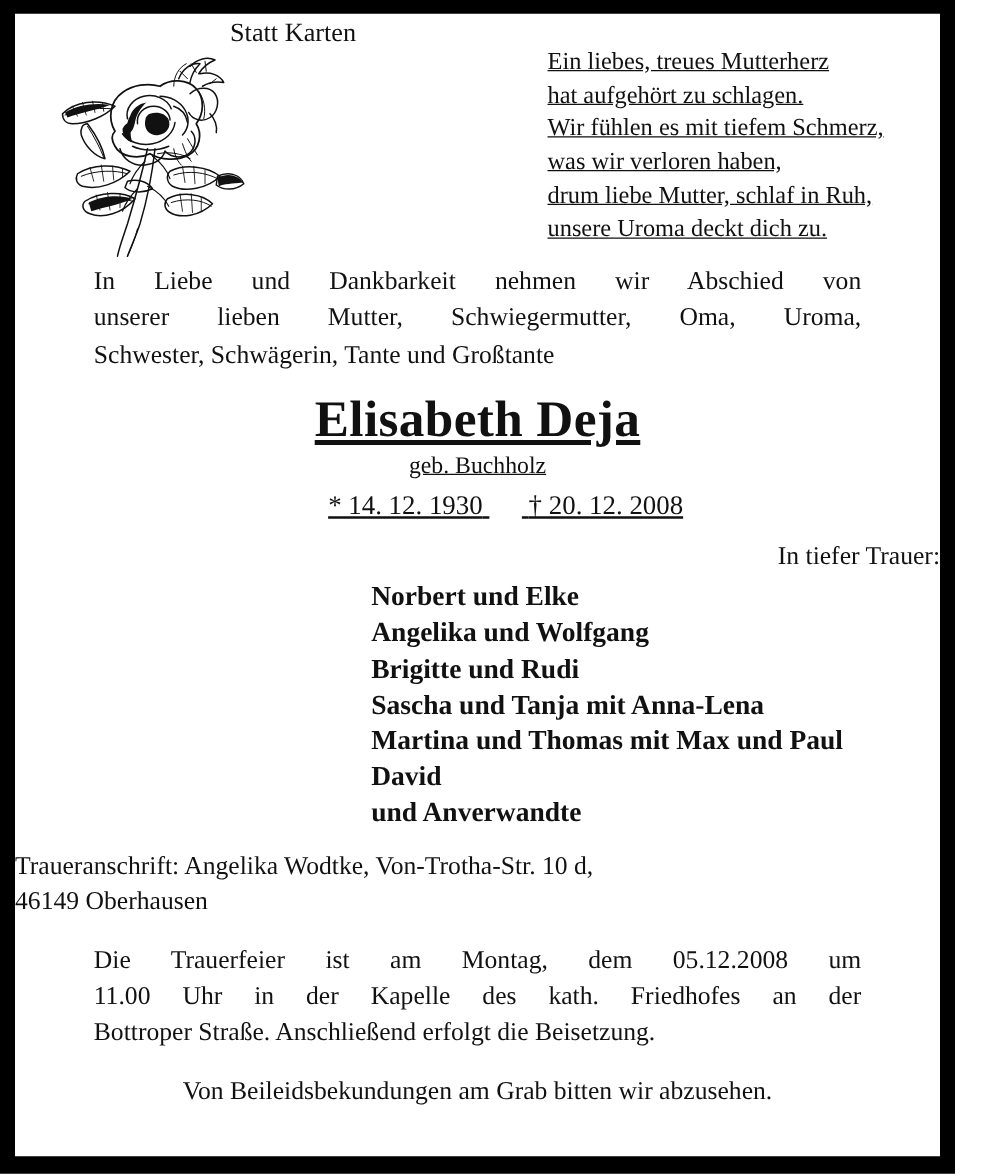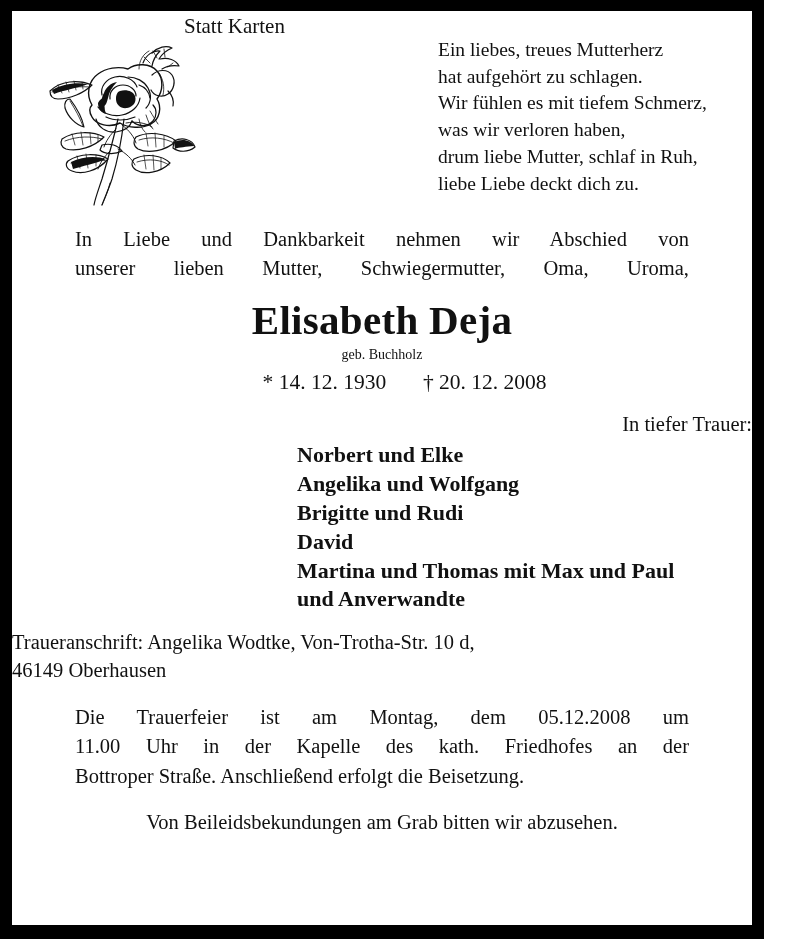--- a/index.html
+++ b/index.html
@@ -65,25 +65,26 @@
   #poem {
     position: absolute;
     left: 426px;
     top: 26px;
     font-size: 19.5px;
     line-height: 1.37;
     white-space: nowrap;
   }
   #poem .poem-line {
     display: block;
+    text-decoration: underline;
   }
 
   
   .body-block {
-    margin: 14px auto;
+    margin: 0 auto;
     width: 614px;
     font-size: 20.5px;
     line-height: 1.43;
     text-align: justify;
     text-justify: inter-word;
   }
   .body-block.last-full > :last-child {
     text-align: left;
   }
 
@@ -96,29 +97,30 @@
     text-align-last: justify;
   }
   #dedication .just-line.line-end {
     text-align-last: left;
   }
 
   
   #name-block {
     text-align: center;
     margin-top: 14px;
+    text-decoration: underline;
   }
   #deceased-name {
     font-size: 41px;
     font-weight: bold;
     line-height: 1.12;
     letter-spacing: 0.3px;
   }
   #maiden-name {
-    font-size: 14px;
+    font-size: 19px;
     line-height: 1.3;
     margin-top: 2px;
   }
   #life-dates {
     font-size: 21.5px;
     line-height: 1.3;
     margin-top: 5px;
     padding-left: 45px;
   }
   #life-dates .date-gap {
@@ -284,47 +286,49 @@
           <path d="M86 90 C96 88 106 90 112 94" stroke-width="0.9"></path>
         </svg>
       </div>
 
       <div id="poem">
         <span class="poem-line">Ein liebes, treues Mutterherz</span>
         <span class="poem-line">hat aufgehört zu schlagen.</span>
         <span class="poem-line">Wir fühlen es mit tiefem Schmerz,</span>
         <span class="poem-line">was wir verloren haben,</span>
         <span class="poem-line">drum liebe Mutter, schlaf in Ruh,</span>
-        <span class="poem-line">liebe Liebe deckt dich zu.</span>
+        <span class="poem-line">unsere Uroma deckt dich zu.</span>
       </div>
     </div>
 
     <div id="dedication" class="body-block">
       <span class="just-line">In Liebe und Dankbarkeit nehmen wir Abschied von</span>
       <span class="just-line">unserer lieben Mutter, Schwiegermutter, Oma, Uroma,</span>
+      <span class="just-line line-end">Schwester, Schwägerin, Tante und Großtante</span>
     </div>
 
     <div id="name-block">
       <div id="deceased-name">Elisabeth Deja</div>
       <div id="maiden-name">geb. Buchholz</div>
       <div id="life-dates">
         <span>* 14. 12. 1930</span>
         <span class="date-gap"></span>
         <span>† 20. 12. 2008</span>
       </div>
     </div>
 
     <div id="mourners">
       <div id="mourners-intro">In tiefer Trauer:</div>
       <ul id="mourners-list">
         <li>Norbert und Elke</li>
         <li>Angelika und Wolfgang</li>
         <li>Brigitte und Rudi</li>
+        <li>Sascha und Tanja mit Anna-Lena</li>
+        <li>Martina und Thomas mit Max und Paul</li>
         <li>David</li>
-        <li>Martina und Thomas mit Max und Paul</li>
         <li>und Anverwandte</li>
       </ul>
     </div>
 
     <div id="address-block">
       <span class="addr-line">Traueranschrift: Angelika Wodtke, Von-Trotha-Str. 10 d,</span>
       <span class="addr-line">46149 Oberhausen</span>
     </div>
 
     <div id="service-block" class="body-block">

